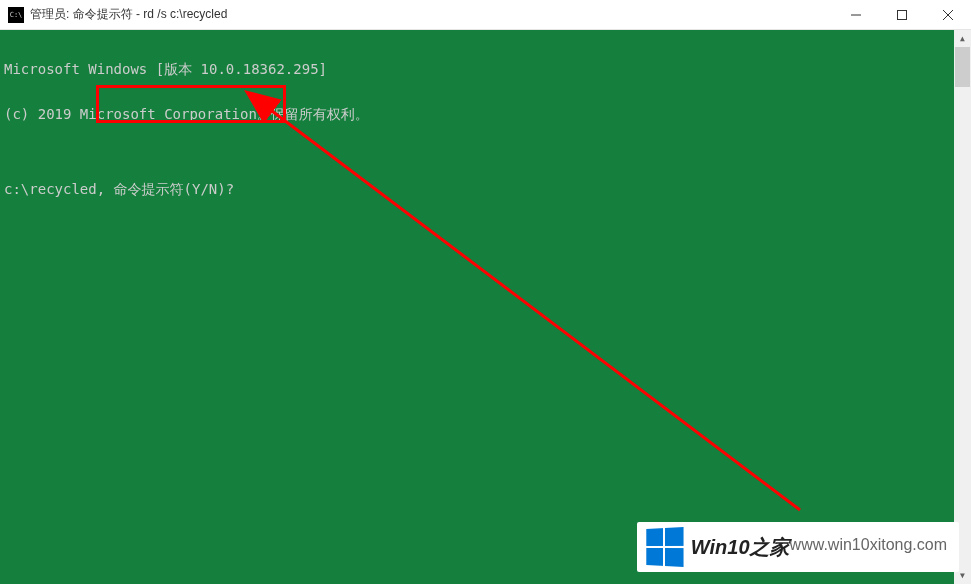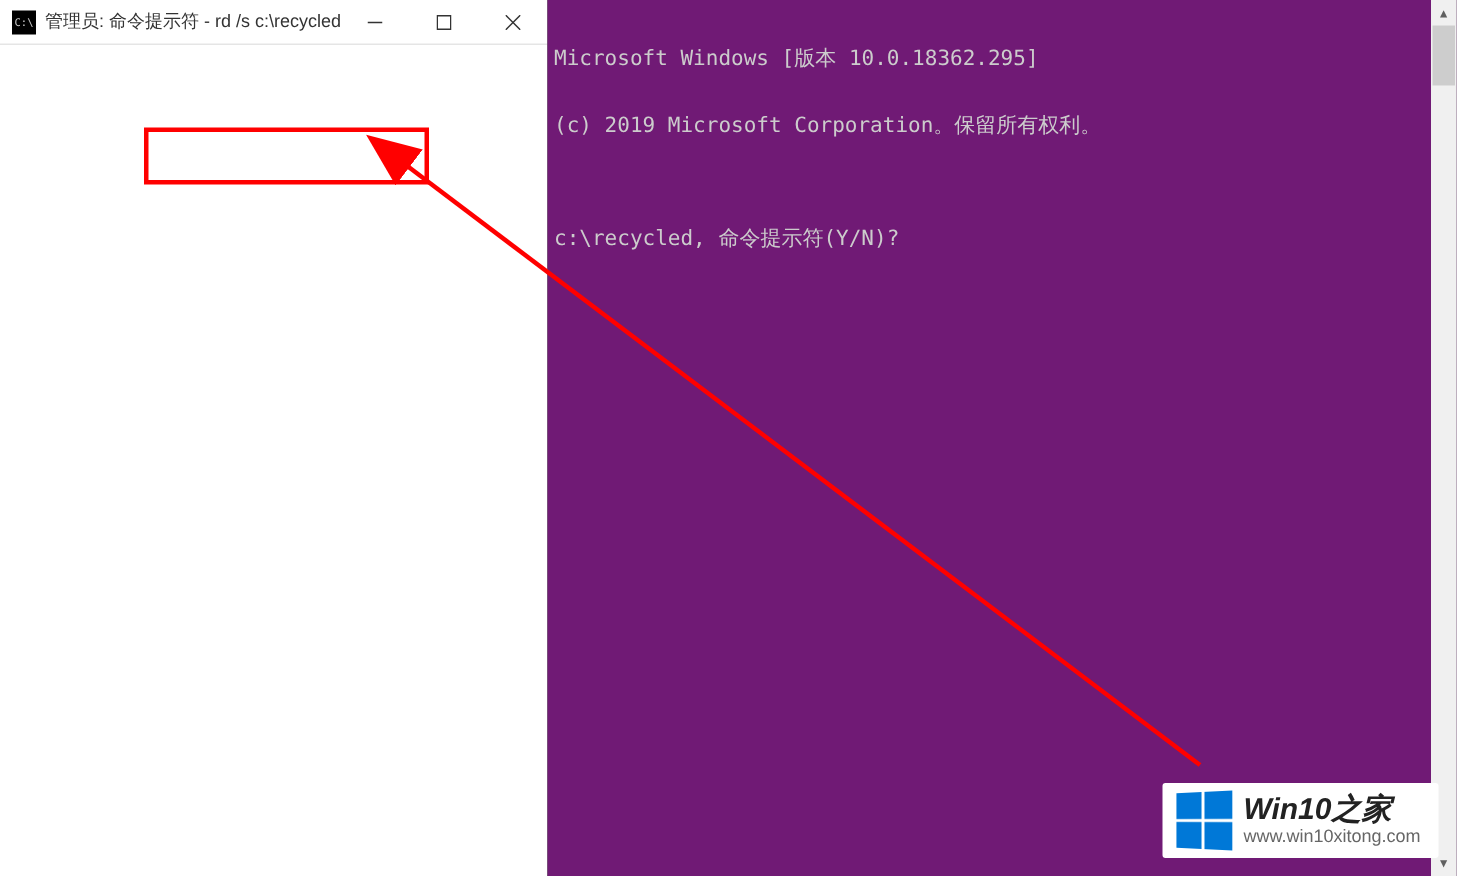--- a/index.html
+++ b/index.html
@@ -13,21 +13,21 @@
       background: #ffffff;
       font-family: "Consolas", "SimSun", monospace;
       overflow: hidden;
       position: relative;
     }
     .window {
       width: 971px;
       height: 584px;
       background: #ffffff;
       display: flex;
-      flex-direction: row;
+      flex-direction: column;
     }
     .titlebar {
       height: 30px;
       background: #ffffff;
       display: flex;
       align-items: center;
       border-bottom: 1px solid #e5e5e5;
     }
     .titlebar-icon {
       width: 16px;
@@ -67,21 +67,21 @@
       cursor: pointer;
     }
     .terminal-wrap {
       flex: 1;
       display: flex;
       background: #000;
       position: relative;
     }
     .terminal {
       flex: 1;
-      background: #701a75;
+      background: #15803d;
       color: #cccccc;
       font-size: 14px;
       line-height: 15px;
       padding: 2px 4px;
       font-family: "NSimSun", "SimSun", "Consolas", monospace;
       white-space: pre;
       position: relative;
       overflow: hidden;
     }
     .terminal-line {
@@ -146,32 +146,32 @@
       grid-template-columns: 1fr 1fr;
       grid-template-rows: 1fr 1fr;
       gap: 2px;
       transform: perspective(80px) rotateY(-12deg);
     }
     .wm-logo div {
       background: #0078d7;
     }
     .wm-text {
       display: flex;
-      flex-direction: column;
+      flex-direction: row;
       line-height: 1.1;
     }
     .wm-title {
       font-size: 20px;
       font-weight: bold;
       color: #222;
       font-family: "Microsoft YaHei", sans-serif;
       font-style: italic;
     }
     .wm-url {
-      font-size: 12px;
+      font-size: 16px;
       color: #666;
       font-family: Arial, sans-serif;
     }
   </style>
 </head>
 <body>
 
 <div class="window">
   <div class="titlebar">
     <span class="titlebar-icon"></span>

